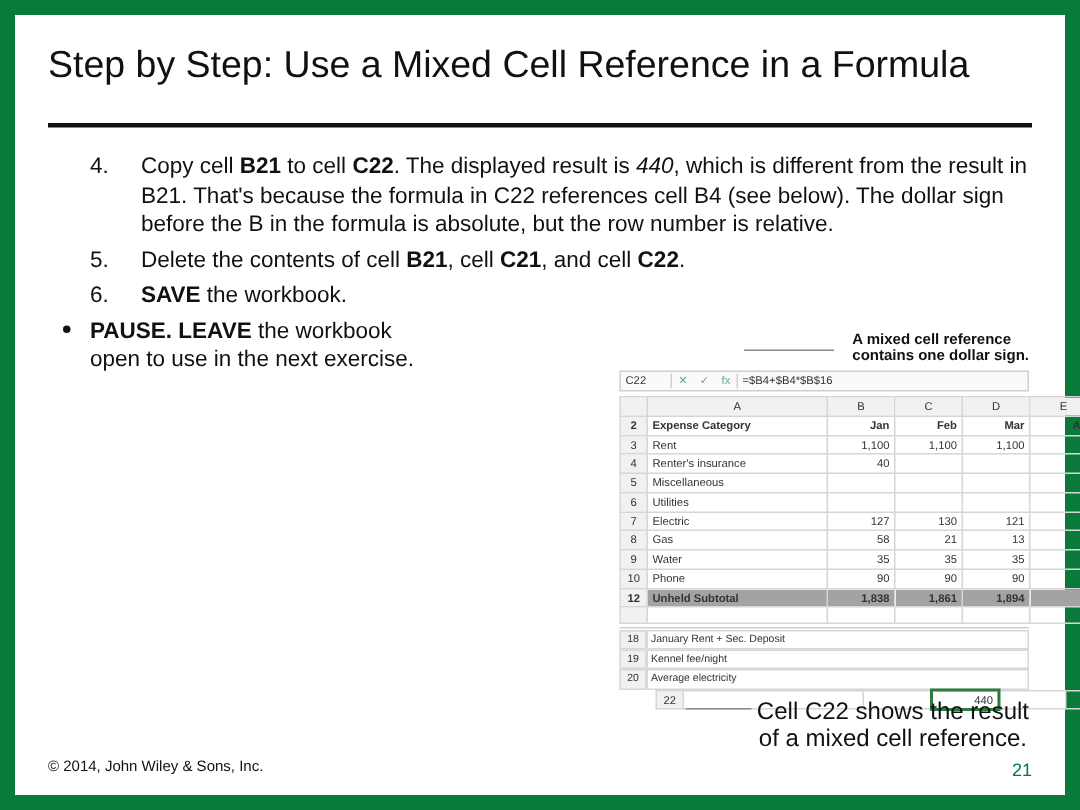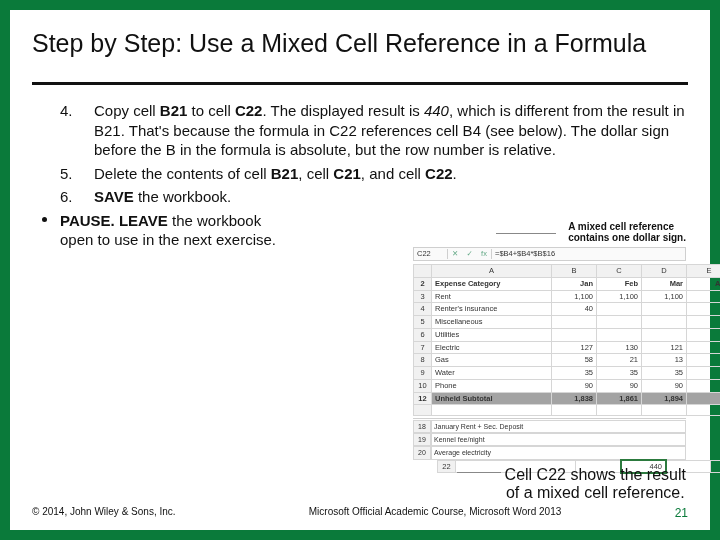--- a/index.html
+++ b/index.html
@@ -388,16 +388,15 @@
       <div class="callout2">
         <span class="ln"></span>
         <div>Cell C22 shows the result</div>
         <div>of a mixed cell reference.</div>
       </div>
     </div>
   </div>
 
   <div class="footer">
     <div class="left">© 2014, John Wiley &amp; Sons, Inc.</div>
-    <div class="mid">Microsoft Official Academic Course, Microsoft Word 2013</div>
     <div class="pg">21</div>
   </div>
 </div>
 
 </body></html>

